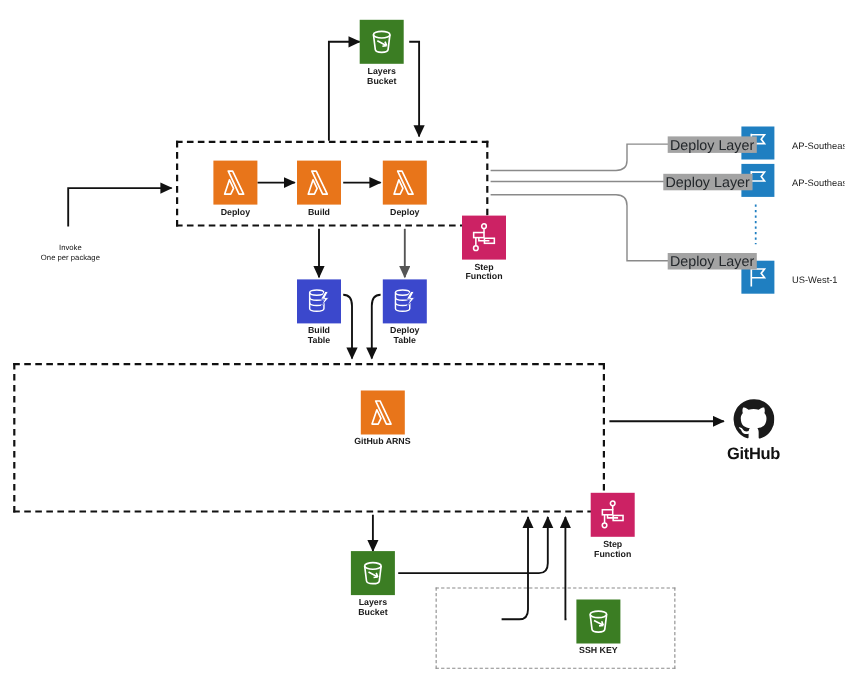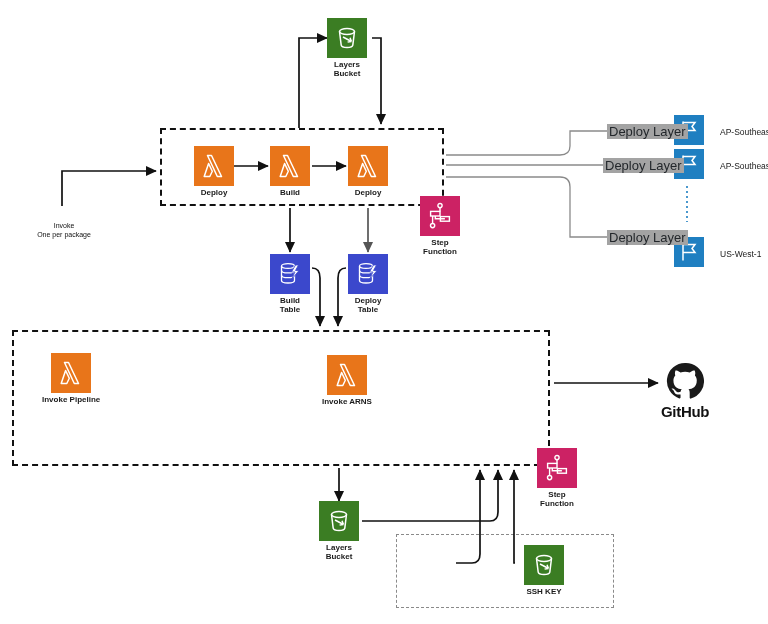--- a/index.html
+++ b/index.html
@@ -210,42 +210,31 @@
       <svg width="22" height="22" viewBox="0 0 22 22">
           <g fill="none" stroke="#fff" stroke-width="1.5">
         <path d="M5,2.5 L5,19.5"></path>
             <path d="M5,3.5 L17,3.5 L14,7.5 L17,11.5 L5,11.5"></path>
       </g>
         </svg>
     </div>
     <div class="nlabel side">US-West-1</div>
   </div>
 
-  <div class="node" style="left:42px;top:353px;">
-    <div class="tile" style="background:#E8751A;">
-      <svg width="30" height="30" viewBox="0 0 30 30">
-          <g fill="none" stroke="#fff" stroke-width="1.5" stroke-linejoin="round">
-        <path d="M8.5,4.5 L12.5,4.5 L22.5,25.5 L18.3,25.5 Z"></path>
-        <path d="M9.6,12.5 L13.3,20.3 L10.8,25.5 L5.2,25.5 Z"></path>
-      </g>
-        </svg>
-    </div>
-    <div class="nlabel">Invoke Pipeline</div>
-  </div>
 
   <div class="node" style="left:322px;top:355px;">
     <div class="tile" style="background:#E8751A;">
       <svg width="30" height="30" viewBox="0 0 30 30">
           <g fill="none" stroke="#fff" stroke-width="1.5" stroke-linejoin="round">
         <path d="M8.5,4.5 L12.5,4.5 L22.5,25.5 L18.3,25.5 Z"></path>
         <path d="M9.6,12.5 L13.3,20.3 L10.8,25.5 L5.2,25.5 Z"></path>
       </g>
         </svg>
     </div>
-    <div class="nlabel">Invoke ARNS</div>
+    <div class="nlabel">GitHub ARNS</div>
   </div>
 
 
 
   <div class="github" style="left:661px;top:362px;">
     <div>
       <svg width="38" height="38" viewBox="0 0 24 24" fill="#1a1a1a">
         <path d="M12 .6A11.5 11.5 0 0 0 8.4 23c.57.1.78-.25.78-.55v-2c-3.2.7-3.88-1.4-3.88-1.4-.53-1.33-1.3-1.69-1.3-1.69-1.05-.72.08-.7.08-.7 1.16.08 1.77 1.2 1.77 1.2 1.03 1.78 2.7 1.27 3.36.97.1-.75.4-1.27.73-1.56-2.56-.29-5.25-1.28-5.25-5.7 0-1.26.45-2.29 1.19-3.1-.12-.3-.52-1.47.11-3.07 0 0 .97-.31 3.18 1.18a11 11 0 0 1 5.8 0c2.2-1.5 3.17-1.18 3.17-1.18.63 1.6.23 2.78.12 3.07.74.81 1.18 1.84 1.18 3.1 0 4.43-2.69 5.4-5.26 5.69.41.36.78 1.06.78 2.14v3.17c0 .3.2.66.79.55A11.5 11.5 0 0 0 12 .6z"></path>
       </svg>
     </div>

